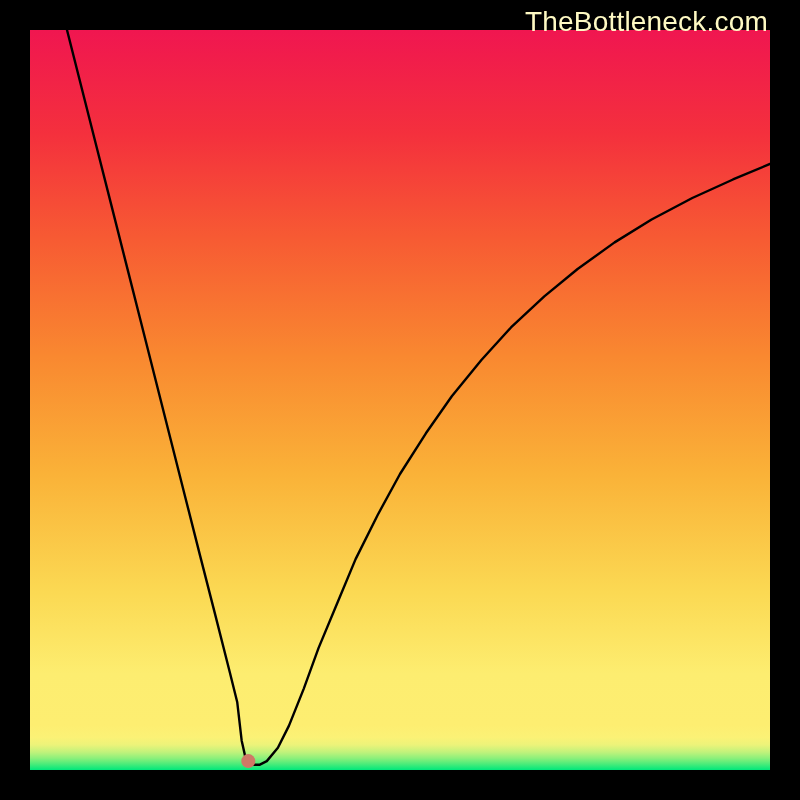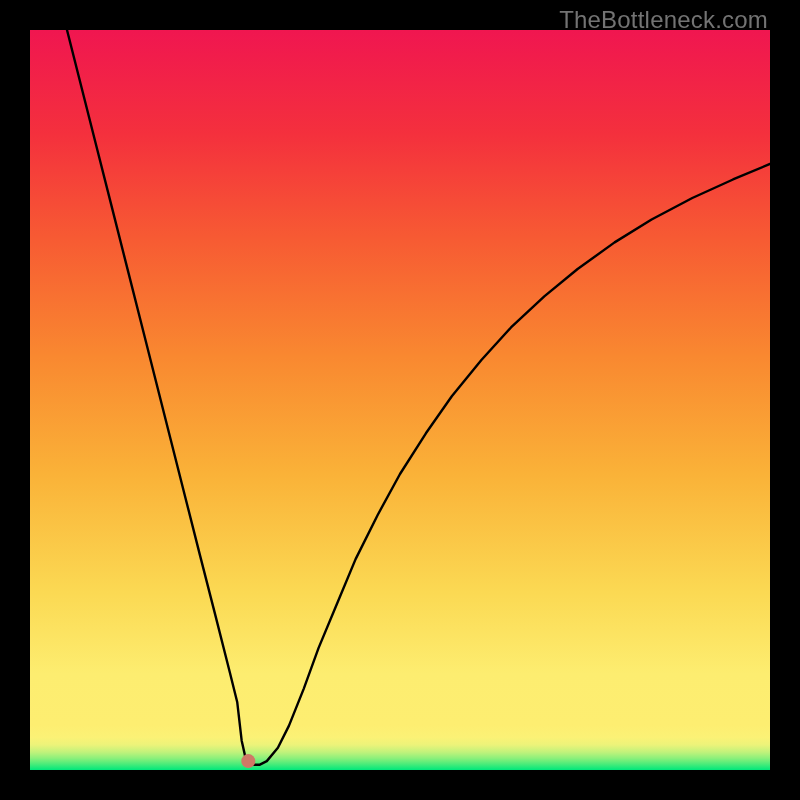--- a/index.html
+++ b/index.html
@@ -22,22 +22,22 @@
     position: absolute;
     left: 0;
     top: 0;
     width: 740px;
     height: 740px;
   }
   .watermark {
     position: absolute;
     top: 6px;
     right: 32px;
-    color: #737373;
-    font-size: 24px;
+    color: #fef9c3;
+    font-size: 28px;
     font-weight: 500;
     letter-spacing: 0.2px;
   }
   svg { display: block; }
 </style>
 </head>
 <body>
 
 <div class="frame">
   <svg class="plot" id="plot-svg" viewBox="0 0 740 740" preserveAspectRatio="none">

